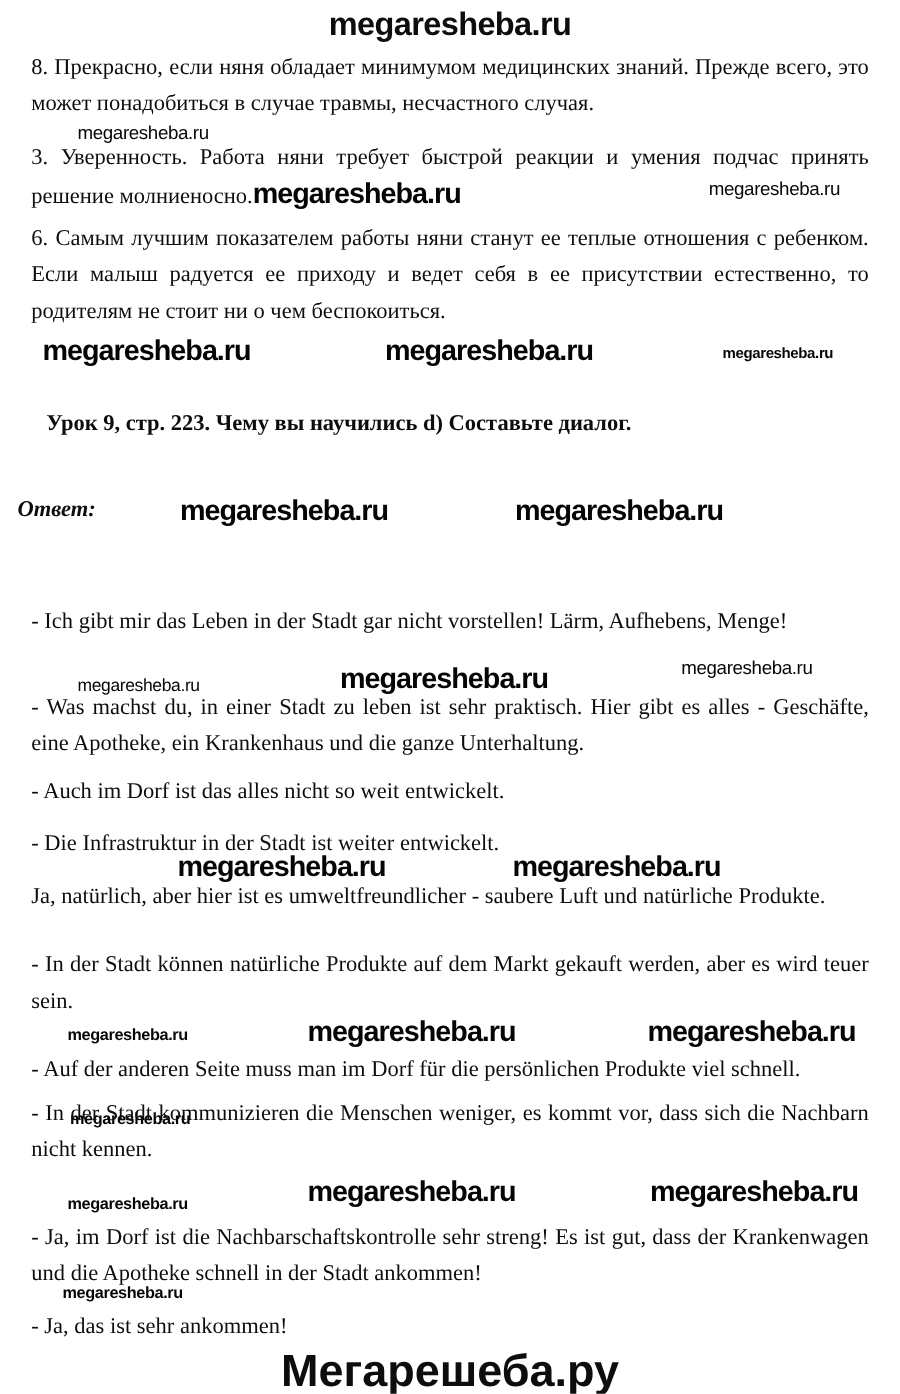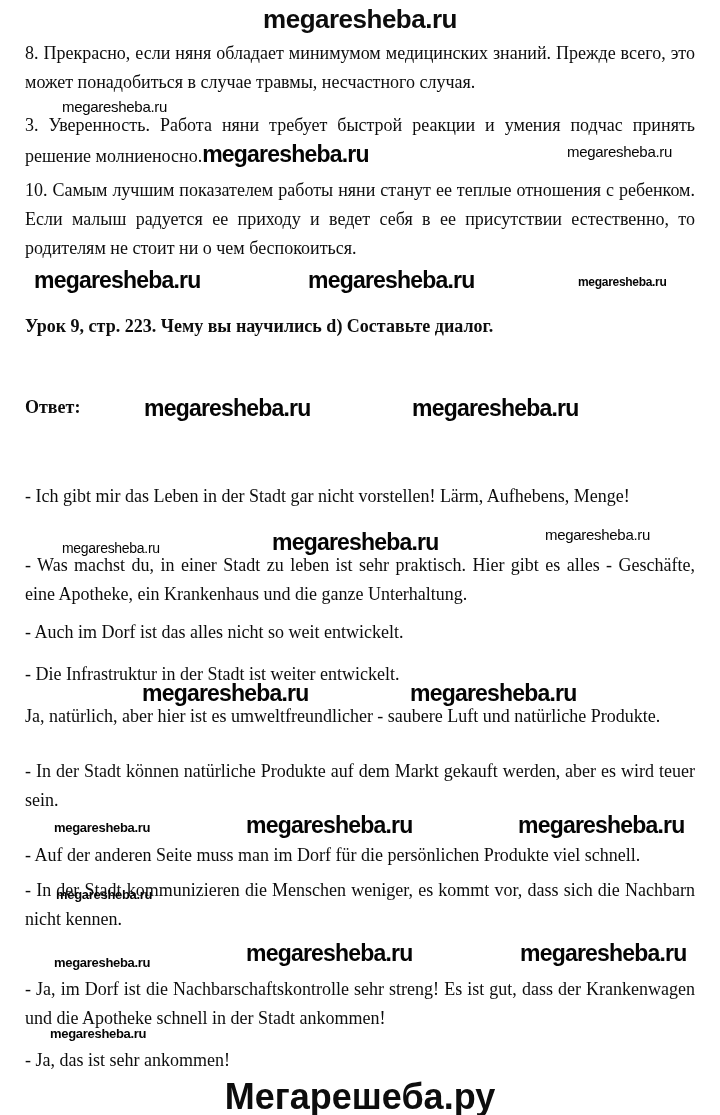--- a/index.html
+++ b/index.html
@@ -67,42 +67,42 @@
     font-weight: bold;
     font-size: 23px;
     letter-spacing: -0.8px;
     white-space: nowrap;
     color: #050505;
   }
   .heading {
     position: absolute;
     left: 25px; width: 670px;
     font-size: 18px; font-weight: bold;
-    margin: 0;
+    margin: 12px;
   }
   .answer-label {
     position: absolute;
-    left: 25px;
-    font-size: 18px; font-weight: bold;
+    left: 14px;
+    font-size: 18px; font-weight: bold; font-style: italic;
   }
 </style>
 </head>
 <body>
 
 <div class="site-header">megaresheba.ru</div>
 
 <p class="para" style="top:39px">8. Прекрасно, если няня обладает минимумом медицинских знаний. Прежде всего, это может понадобиться в случае травмы, несчастного случая.</p>
 
 <span class="wm wm-sm" style="top:98px;left:62px">megaresheba.ru</span>
 
 <p class="para" style="top:111px"><span>3. Уверенность. Работа няни требует быстрой реакции и умения подчас принять решение молниеносно.</span><span class="wm-inline">megaresheba.ru</span></p>
 
 <span class="wm wm-sm" style="top:143px;left:567px">megaresheba.ru</span>
 
-<p class="para" style="top:176px">10. Самым лучшим показателем работы няни станут ее теплые отношения с ребенком. Если малыш радуется ее приходу и ведет себя в ее присутствии естественно, то родителям не стоит ни о чем беспокоиться.</p>
+<p class="para" style="top:176px">6. Самым лучшим показателем работы няни станут ее теплые отношения с ребенком. Если малыш радуется ее приходу и ведет себя в ее присутствии естественно, то родителям не стоит ни о чем беспокоиться.</p>
 
 <span class="wm" style="top:267px;left:34px">megaresheba.ru</span>
 <span class="wm" style="top:267px;left:308px">megaresheba.ru</span>
 <span class="wm wm-xs12" style="top:275px;left:578px">megaresheba.ru</span>
 
 <h2 class="heading" style="top:316px">Урок 9, стр. 223. Чему вы научились d) Составьте диалог.</h2>
 
 <span class="answer-label" style="top:397px">Ответ:</span>
 <span class="wm" style="top:395px;left:144px">megaresheba.ru</span>
 <span class="wm" style="top:395px;left:412px">megaresheba.ru</span>

